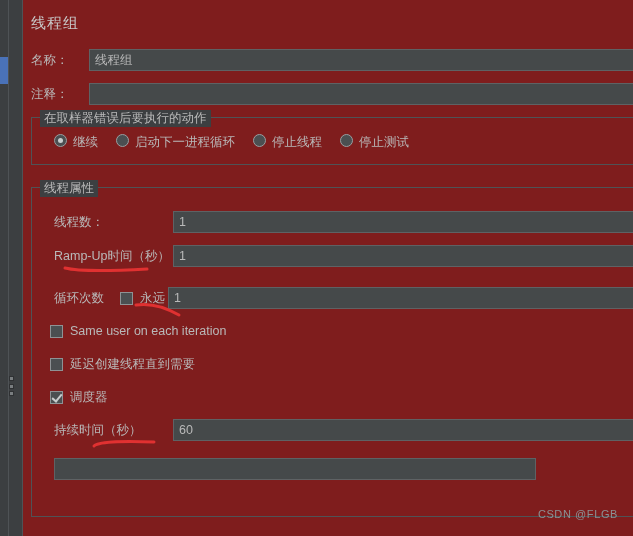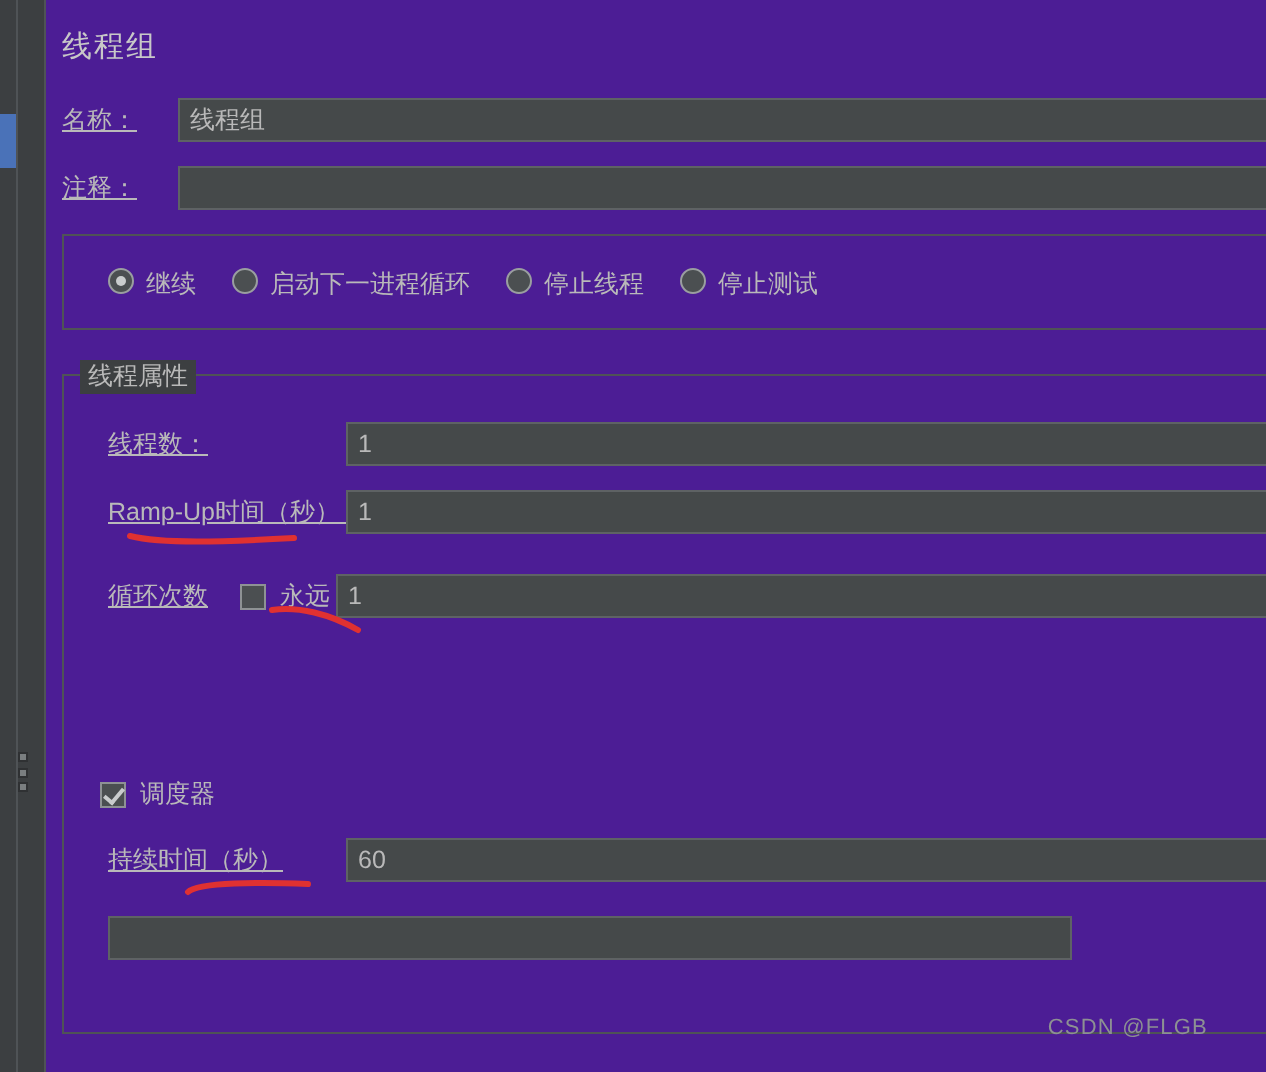--- a/index.html
+++ b/index.html
@@ -62,21 +62,21 @@
     box-sizing: content-box;
   }
 
   
   #panel {
     position: absolute;
     left: 23px;
     top: 0;
     width: 610px;
     height: 536px;
-    background: #4c1d95;
+    background: #7f1d1d;
     overflow: hidden;
   }
 
   #panel-title {
     position: absolute;
     left: 8px;
     top: 14px;
     font-size: 15px;
     color: #c8c8c8;
     letter-spacing: 1px;
@@ -87,21 +87,20 @@
     position: absolute;
     left: 0;
     height: 22px;
     display: flex;
     align-items: center;
   }
   .field-label {
     font-size: 12.5px;
     color: #b9b9b9;
     white-space: nowrap;
-    text-decoration: underline;
   }
   .text-input {
     height: 22px;
     background: #45494a;
     border: 1px solid #5e6264;
     box-sizing: border-box;
     color: #b9b9b9;
     font-size: 12.5px;
     font-family: "Liberation Sans", "DejaVu Sans", sans-serif;
     padding: 0 5px;
@@ -245,21 +244,21 @@
     width: 56px; height: 20px;
   }
   #annot-duration {
     left: 68px; top: 436px;
     width: 66px; height: 16px;
   }
 
   
   #watermark {
     position: absolute;
-    right: 29px;
+    right: 15px;
     bottom: 16px;
     font-size: 11px;
     color: #8d9093;
     letter-spacing: 0.6px;
   }
 </style>
 </head>
 <body>
 
 <div id="left-rail">
@@ -281,20 +280,21 @@
     <span class="field-label">名称：</span>
     <input class="text-input" id="name-input" type="text" value="线程组" style="">
   </div>
 
   <div class="field-row" id="row-comment">
     <span class="field-label">注释：</span>
     <input class="text-input" id="comment-input" type="text" value="" style="">
   </div>
 
   <div class="group-box" id="group-error-action">
+    <span class="group-title">在取样器错误后要执行的动作</span>
 
     <div id="radio-row">
       <div class="radio-item selected">
         <span class="radio-mark"></span>
         <span class="radio-label">继续</span>
       </div>
       <div class="radio-item">
         <span class="radio-mark"></span>
         <span class="radio-label">启动下一进程循环</span>
       </div>
@@ -325,21 +325,33 @@
 
   <div class="field-row" id="row-loops">
     <span class="field-label">循环次数</span>
     <span class="checkbox-item" id="forever-box">
       <span class="check-mark"></span>
       <span class="checkbox-label">永远</span>
     </span>
     <input class="text-input" id="loops-input" type="text" value="1" style="">
   </div>
 
-
+  <div class="field-row" id="row-same-user">
+    <span class="checkbox-item">
+      <span class="check-mark"></span>
+      <span class="checkbox-label">Same user on each iteration</span>
+    </span>
+  </div>
+
+  <div class="field-row" id="row-delay-create">
+    <span class="checkbox-item">
+      <span class="check-mark"></span>
+      <span class="checkbox-label">延迟创建线程直到需要</span>
+    </span>
+  </div>
 
   <div class="field-row" id="row-scheduler">
     <span class="checkbox-item checked">
       <span class="check-mark"></span>
       <span class="checkbox-label">调度器</span>
     </span>
   </div>
 
   <div class="field-row" id="row-duration">
     <span class="field-label">持续时间（秒）</span>

